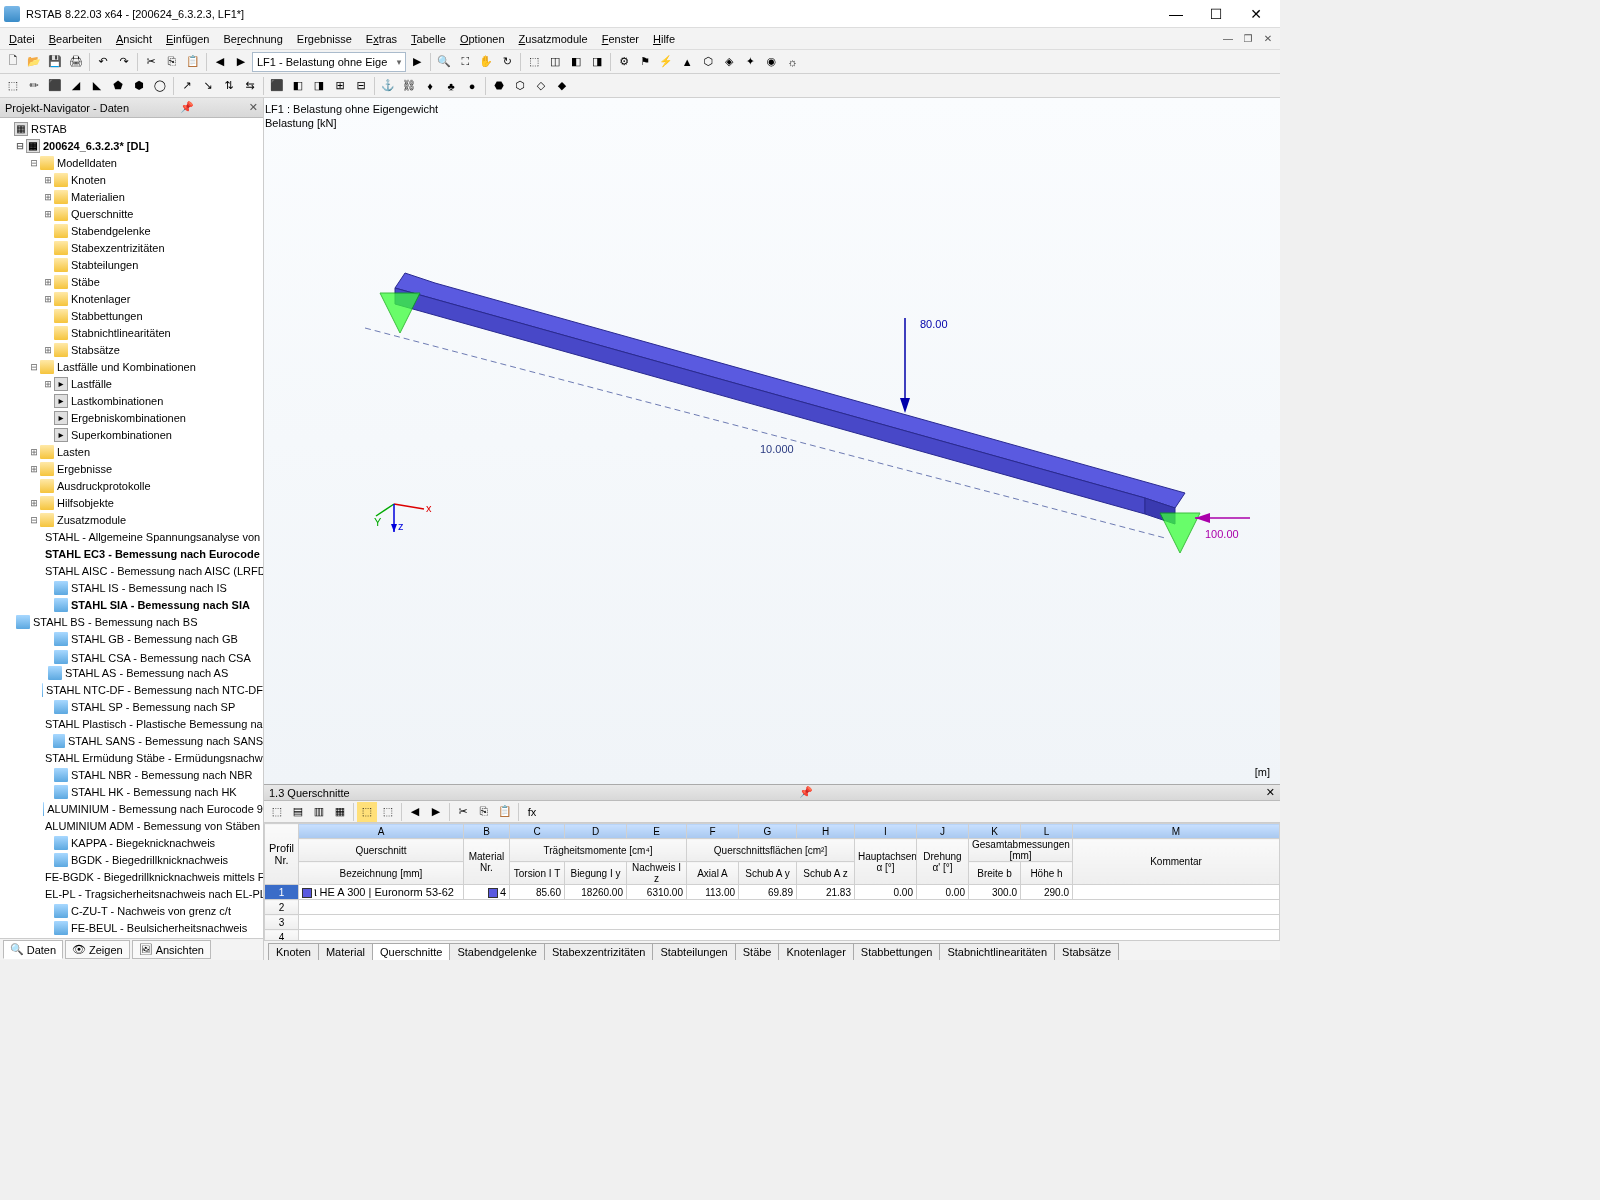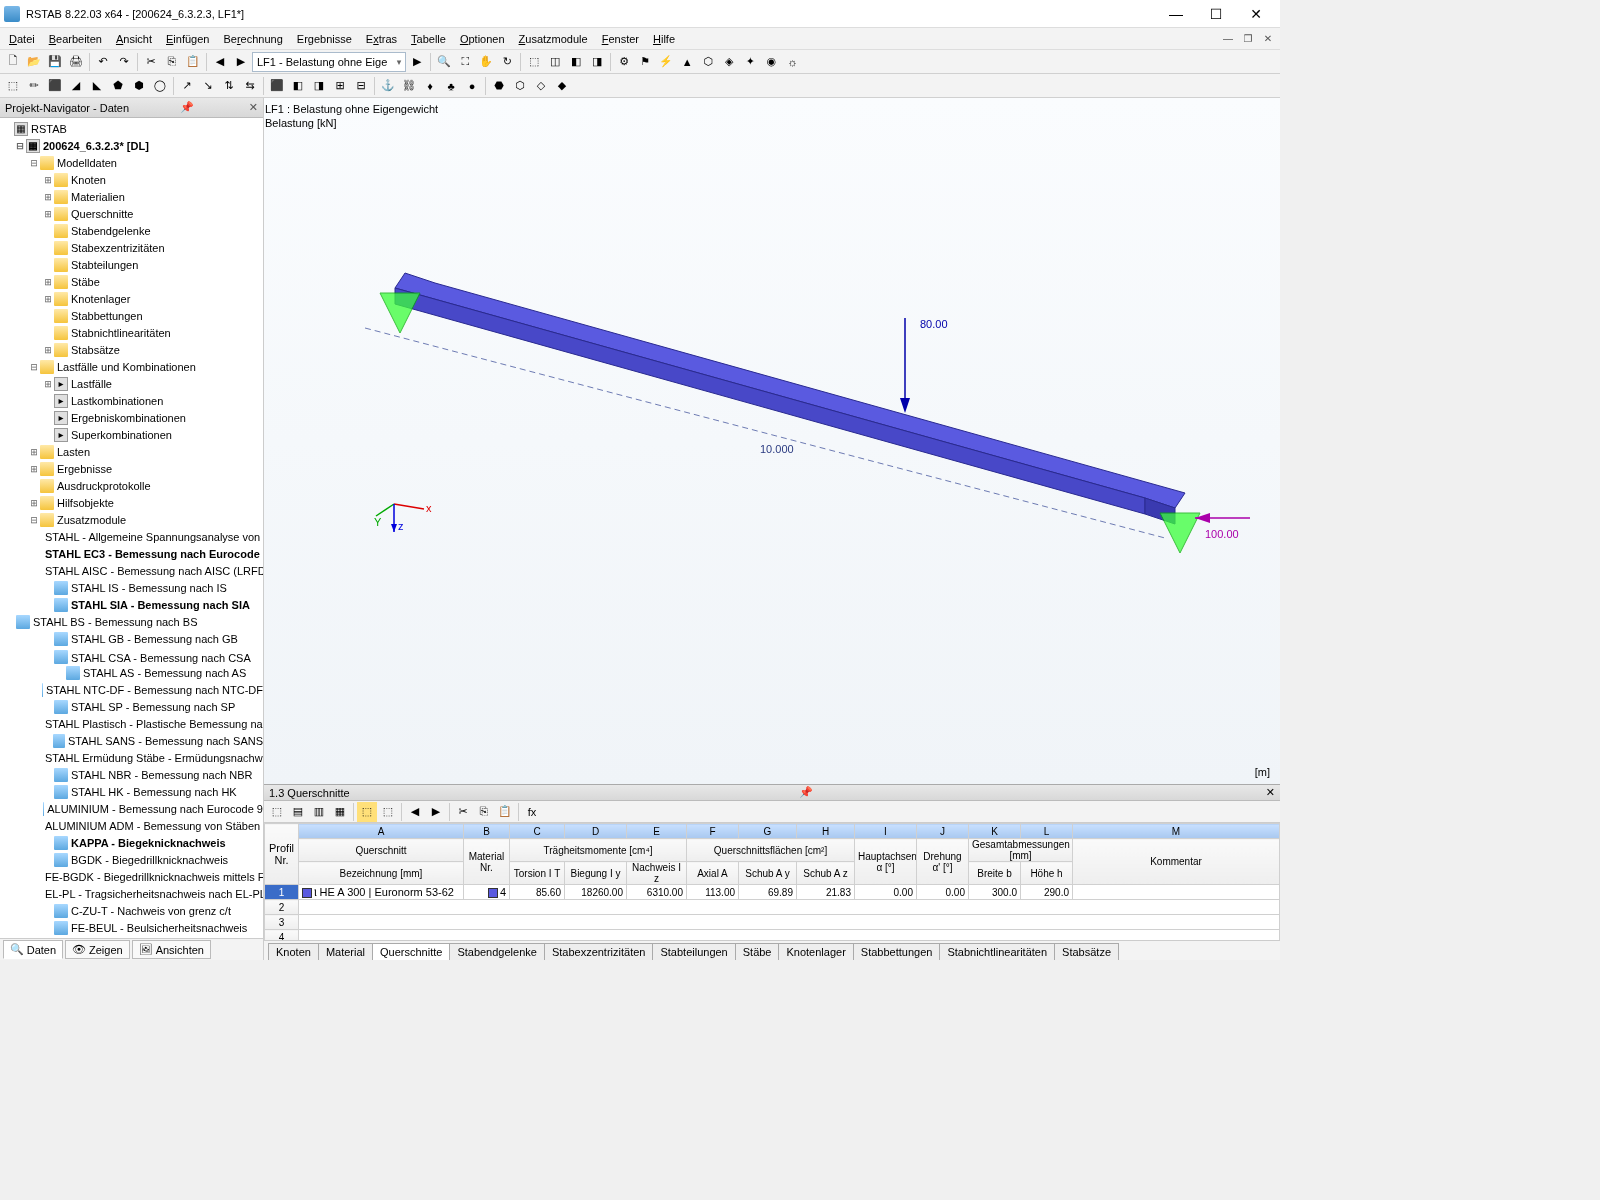--- a/index.html
+++ b/index.html
@@ -329,21 +329,21 @@
           <div class="tn" style="padding-left: 42px;">
             <span class="exp"></span>
             <span class="ic mod"></span>
             <span>STAHL GB - Bemessung nach GB</span>
           </div>
           <div class="tn" style="padding-left: 42px; align-items: flex-end;">
             <span class="exp"></span>
             <span class="ic mod"></span>
             <span>STAHL CSA - Bemessung nach CSA</span>
           </div>
-          <div class="tn" style="padding-left: 54px;">
+          <div class="tn" style="padding-left: 36px;">
             <span class="exp"></span>
             <span class="ic mod"></span>
             <span>STAHL AS - Bemessung nach AS</span>
           </div>
           <div class="tn" style="padding-left: 42px;">
             <span class="exp"></span>
             <span class="ic mod"></span>
             <span>STAHL NTC-DF - Bemessung nach NTC-DF</span>
           </div>
           <div class="tn" style="padding-left: 42px;">
@@ -379,21 +379,21 @@
           <div class="tn" style="padding-left: 42px;">
             <span class="exp"></span>
             <span class="ic mod"></span>
             <span>ALUMINIUM - Bemessung nach Eurocode 9</span>
           </div>
           <div class="tn" style="padding-left: 42px;">
             <span class="exp"></span>
             <span class="ic mod"></span>
             <span>ALUMINIUM ADM - Bemessung von Stäben a</span>
           </div>
-          <div class="tn" style="padding-left: 42px; font-weight: bold;">
+          <div class="tn" style="padding-left: 42px;">
             <span class="exp"></span>
             <span class="ic mod"></span>
             <span>KAPPA - Biegeknicknachweis</span>
           </div>
           <div class="tn" style="padding-left: 42px;">
             <span class="exp"></span>
             <span class="ic mod"></span>
             <span>BGDK - Biegedrillknicknachweis</span>
           </div>
           <div class="tn" style="padding-left: 42px;">

